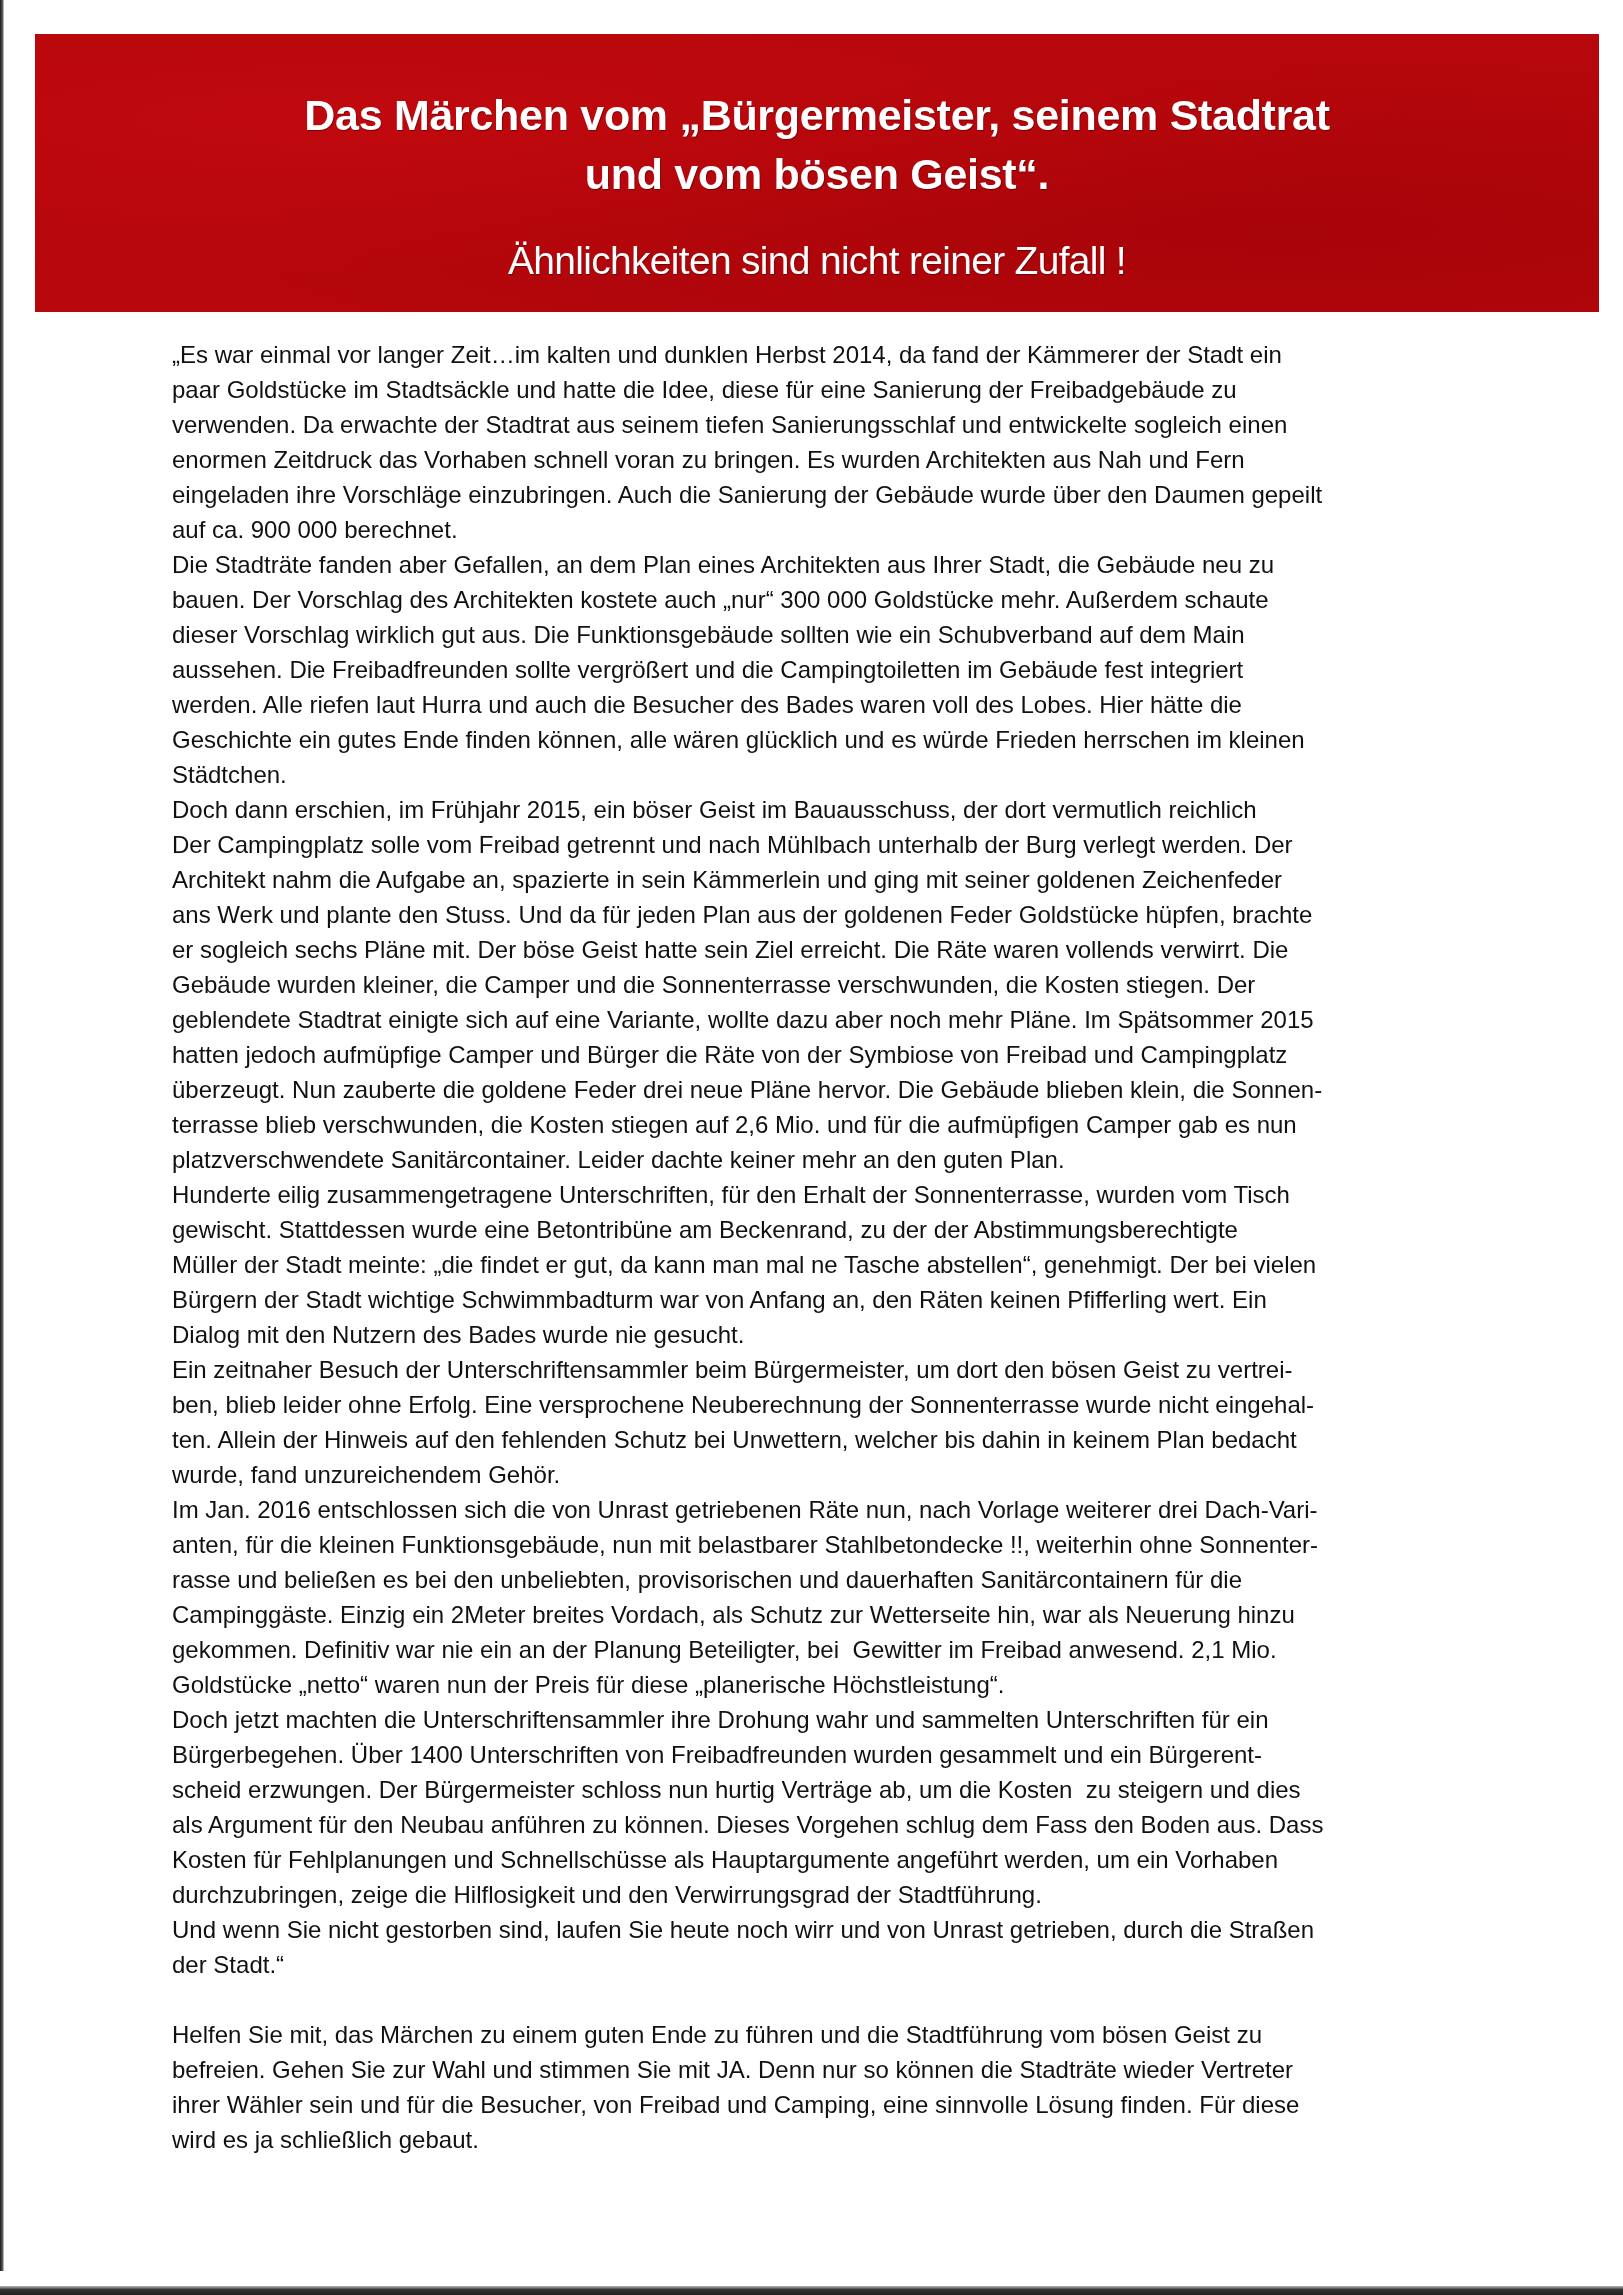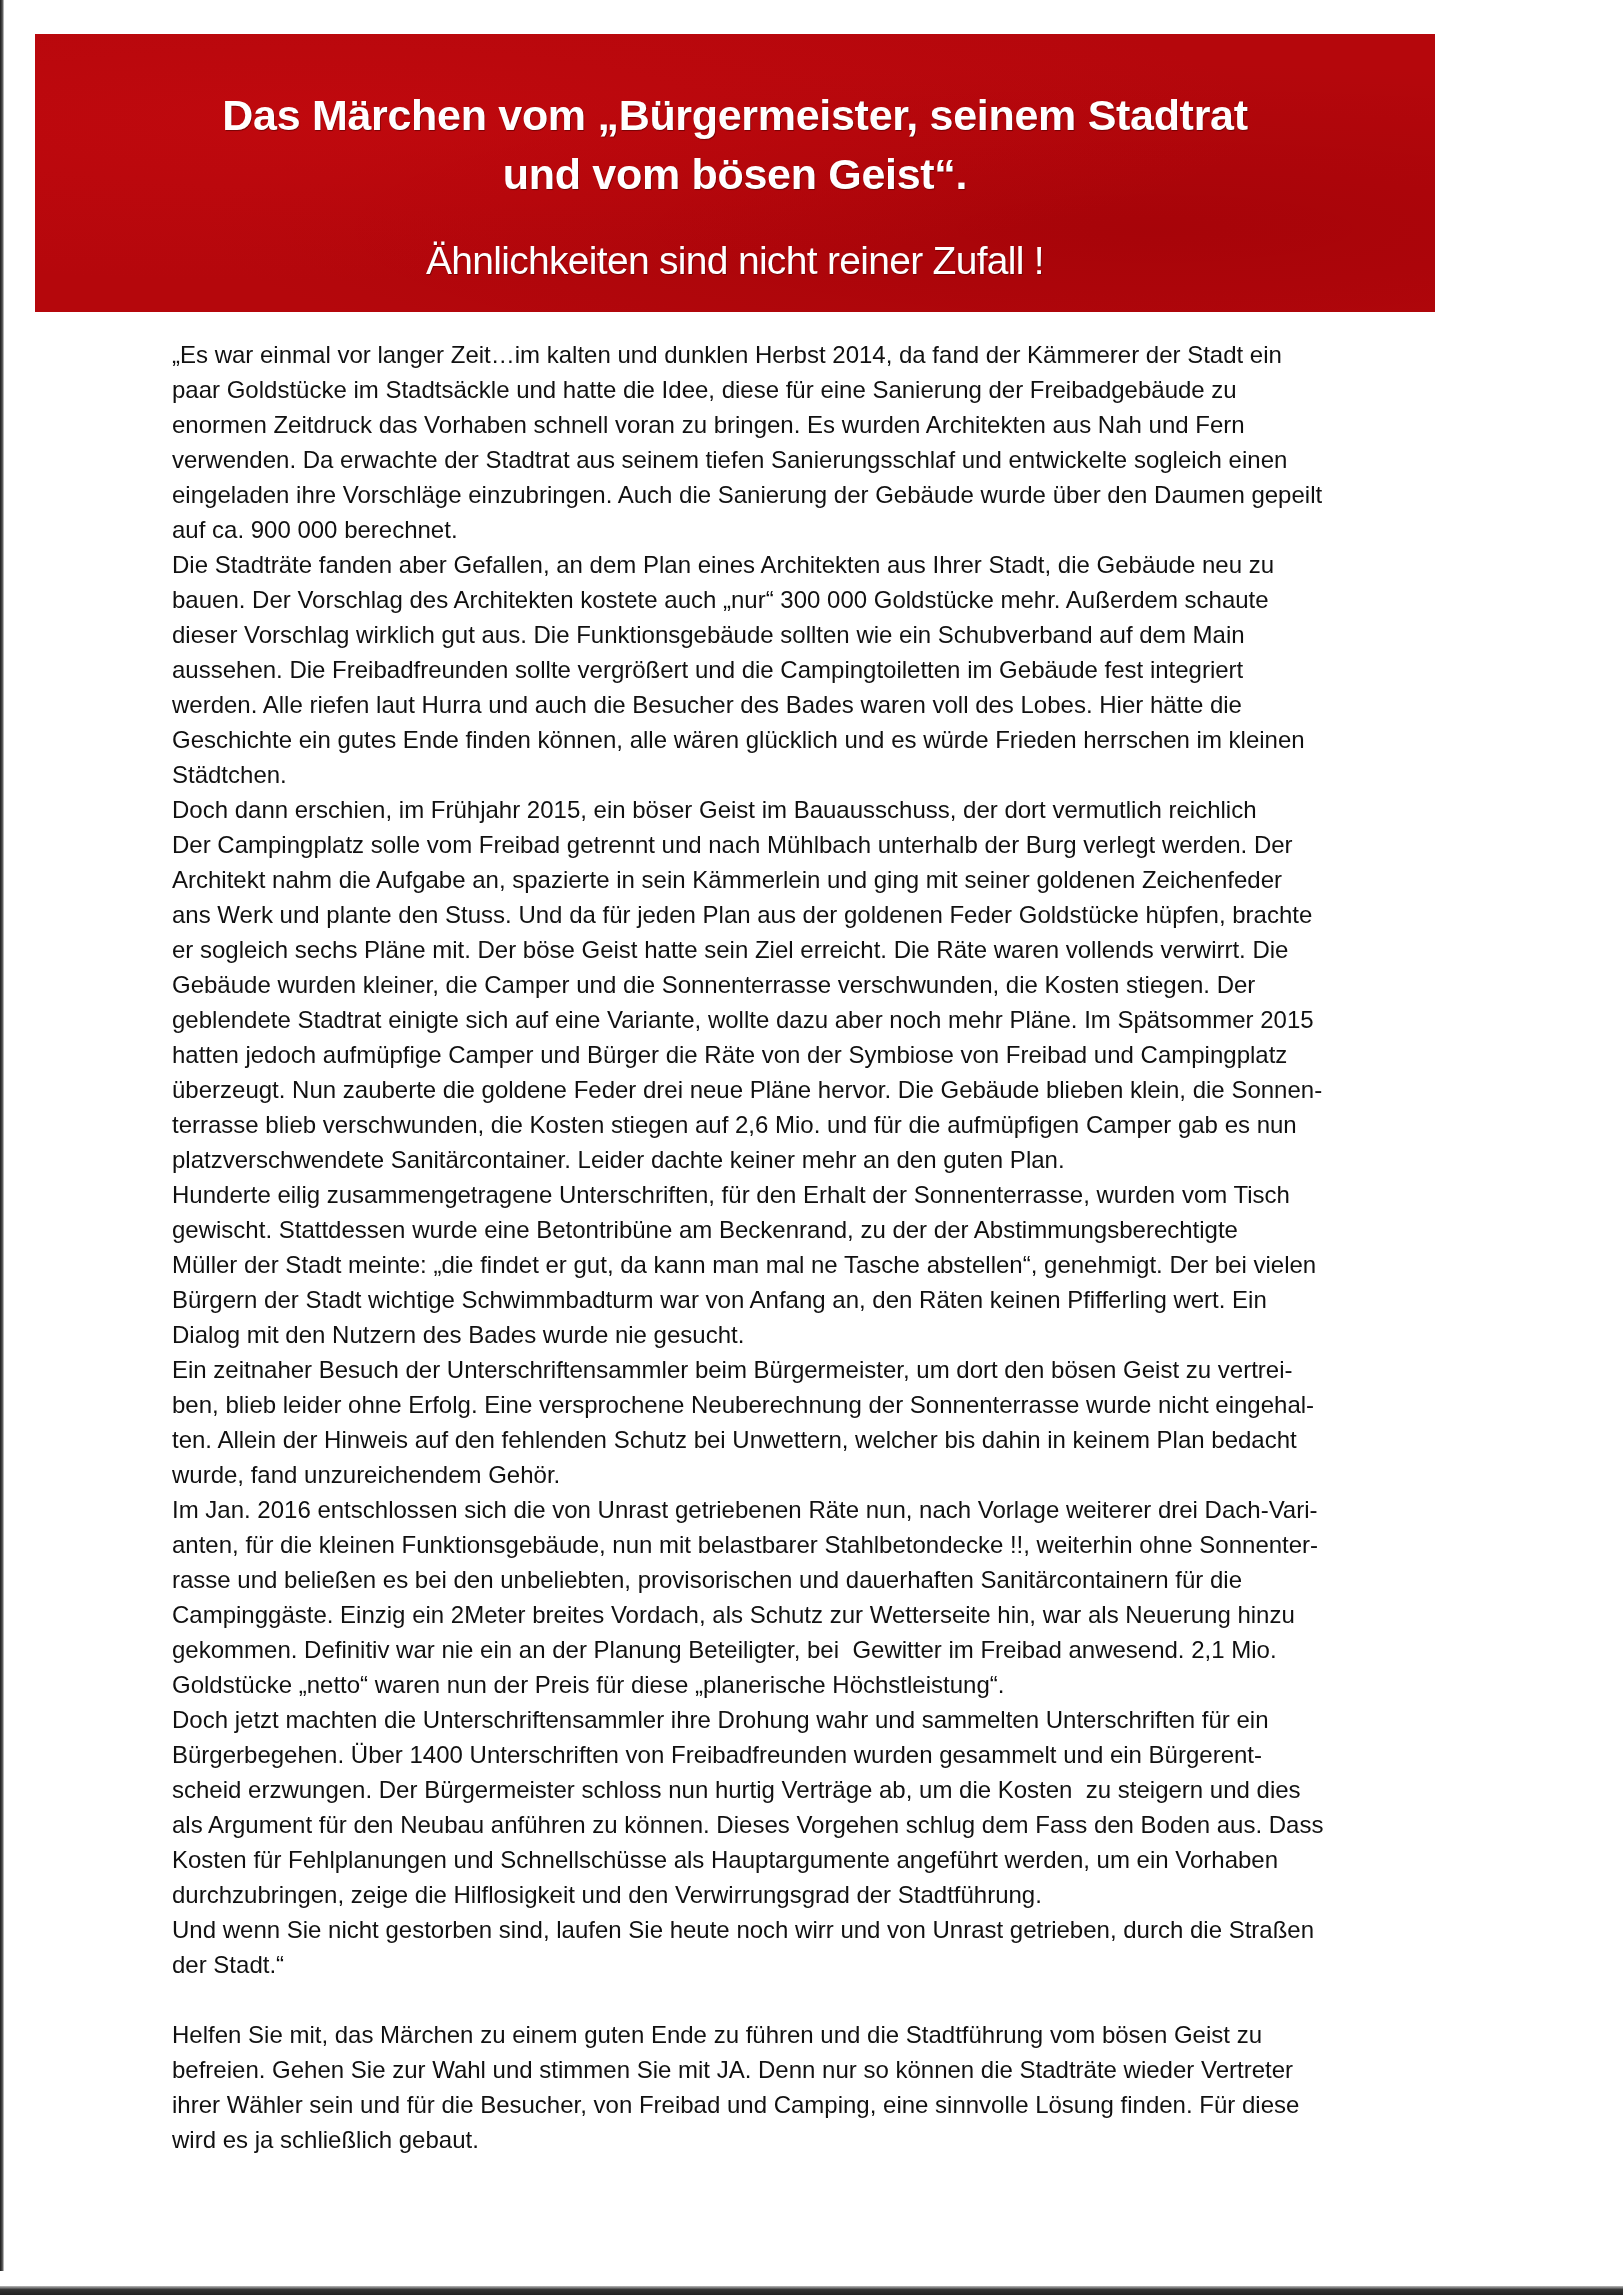--- a/index.html
+++ b/index.html
@@ -10,21 +10,21 @@
   }
   .scan-edge-left {
     position: absolute; left: 0; top: 0; width: 3.9px; height: 2271px;
     background: linear-gradient(to right, #1a1a1a, #555 60%, #ddd);
   }
   .scan-edge-bottom {
     position: absolute; left: 0; bottom: 0; width: 1624px; height: 9.2px;
     background: linear-gradient(to bottom, #bbb, #333 40%, #222);
   }
   .banner {
-    position: absolute; left: 35px; top: 34px; width: 1400px; height: 278px;
+    position: absolute; left: 35px; top: 34px; width: 1564px; height: 278px;
     background: #b5070c;
     background-image:
       radial-gradient(ellipse at 20% 30%, rgba(200,10,15,0.55), transparent 60%),
       radial-gradient(ellipse at 80% 70%, rgba(150,0,5,0.45), transparent 60%);
     color: #ffffff; text-align: center;
   }
   .title {
     position: absolute; left: 0; right: 0; margin: 0;
     font-weight: bold; font-size: 43px; line-height: 59px;
     letter-spacing: -0.3px;
@@ -55,22 +55,22 @@
     <span class="l1">Das Märchen vom „Bürgermeister, seinem Stadtrat</span>
     <span class="l2">und vom bösen Geist“.</span>
   </h1>
   <p class="subtitle">Ähnlichkeiten sind nicht reiner Zufall !</p>
 </header>
 
 <main class="body-text">
   <section id="story">
       <span class="line">„Es war einmal vor langer Zeit…im kalten und dunklen Herbst 2014, da fand der Kämmerer der Stadt ein</span>
       <span class="line">paar Goldstücke im Stadtsäckle und hatte die Idee, diese für eine Sanierung der Freibadgebäude zu</span>
+      <span class="line">verwenden. Da erwachte der Stadtrat aus seinem tiefen Sanierungsschlaf und entwickelte sogleich einen</span>
       <span class="line">enormen Zeitdruck das Vorhaben schnell voran zu bringen. Es wurden Architekten aus Nah und Fern</span>
-      <span class="line">verwenden. Da erwachte der Stadtrat aus seinem tiefen Sanierungsschlaf und entwickelte sogleich einen</span>
       <span class="line">eingeladen ihre Vorschläge einzubringen. Auch die Sanierung der Gebäude wurde über den Daumen gepeilt</span>
       <span class="line">auf ca. 900 000 berechnet.</span>
       <span class="line">Die Stadträte fanden aber Gefallen, an dem Plan eines Architekten aus Ihrer Stadt, die Gebäude neu zu</span>
       <span class="line">bauen. Der Vorschlag des Architekten kostete auch „nur“ 300 000 Goldstücke mehr. Außerdem schaute</span>
       <span class="line">dieser Vorschlag wirklich gut aus. Die Funktionsgebäude sollten wie ein Schubverband auf dem Main</span>
       <span class="line">aussehen. Die Freibadfreunden sollte vergrößert und die Campingtoiletten im Gebäude fest integriert</span>
       <span class="line">werden. Alle riefen laut Hurra und auch die Besucher des Bades waren voll des Lobes. Hier hätte die</span>
       <span class="line">Geschichte ein gutes Ende finden können, alle wären glücklich und es würde Frieden herrschen im kleinen</span>
       <span class="line">Städtchen.</span>
       <span class="line">Doch dann erschien, im Frühjahr 2015, ein böser Geist im Bauausschuss, der dort vermutlich reichlich</span>

